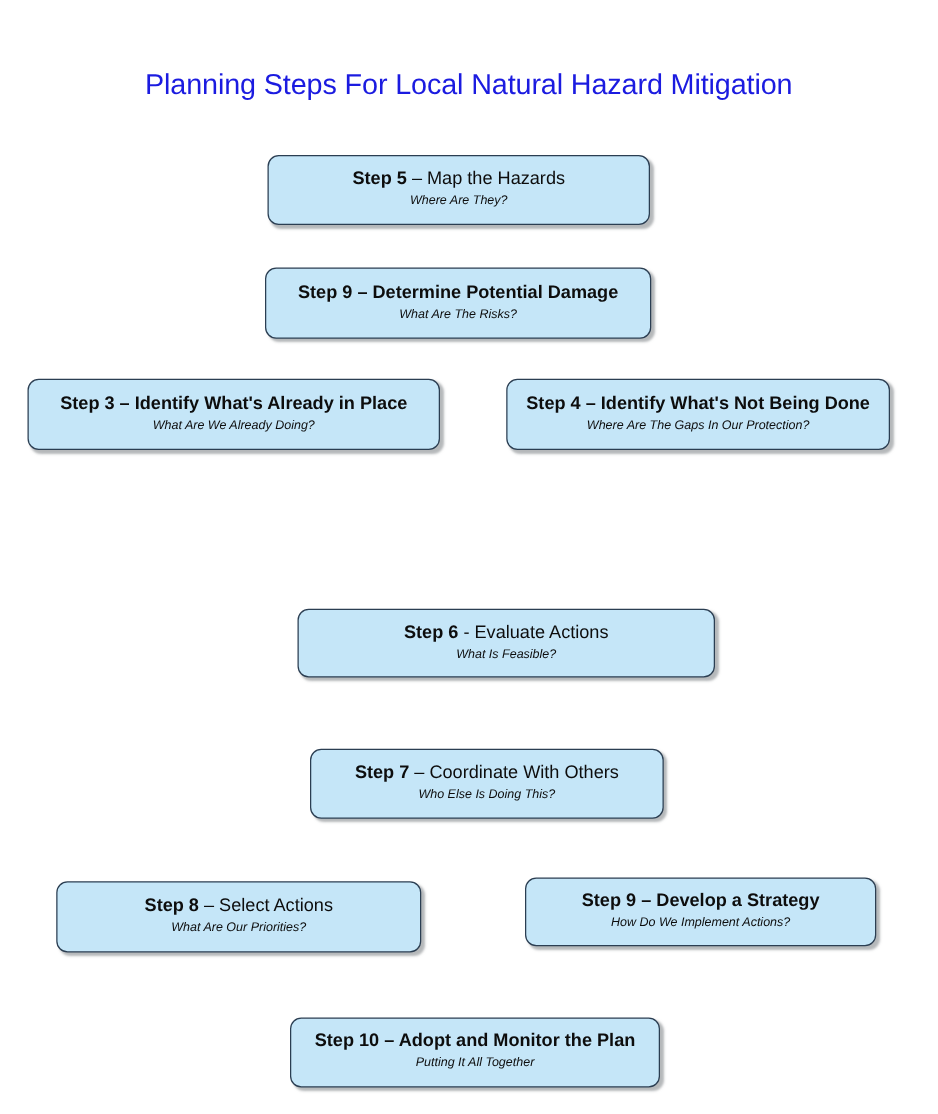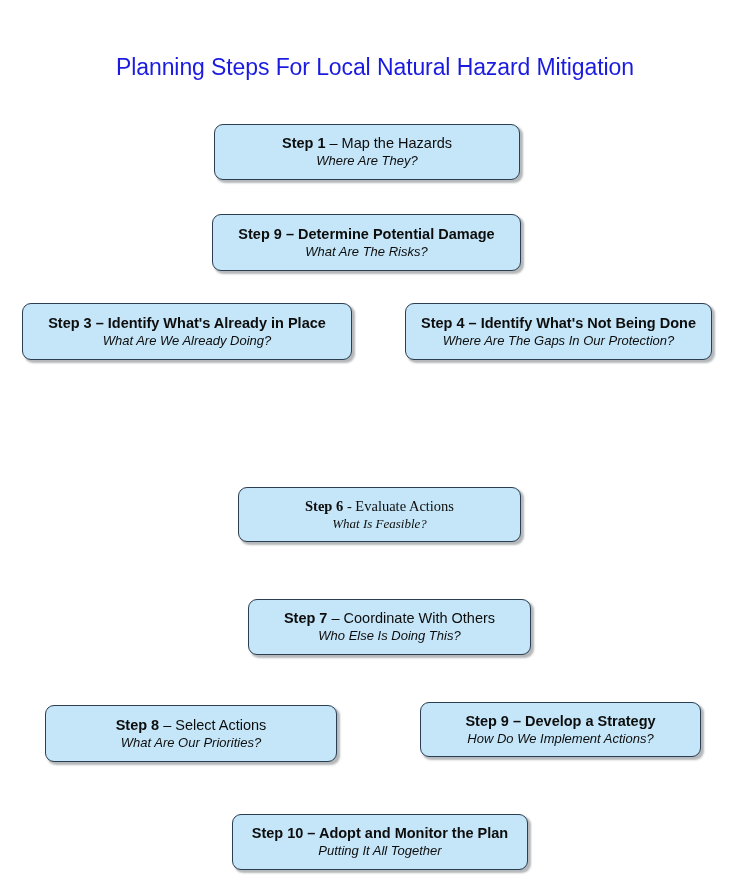--- a/index.html
+++ b/index.html
@@ -45,51 +45,51 @@
   }
   .step-line1 {
     font-size: 14.5px;
     line-height: 18px;
     white-space: nowrap;
   }
   .step-line1 .step-label {
     font-weight: bold;
   }
   .step-line2 {
-    font-size: 13px;
+    font-size: 10px;
     line-height: 18px;
     font-style: italic;
     white-space: nowrap;
   }
   .b2 .step-line1, .b2 .step-line1 .step-label { font-weight: bold; }
   .b3 .step-line1, .b3 .step-line1 .step-label { font-weight: bold; }
   .b4 .step-line1, .b4 .step-line1 .step-label { font-weight: bold; }
   .b9 .step-line1, .b9 .step-line1 .step-label { font-weight: bold; }
   .b10 .step-line1, .b10 .step-line1 .step-label { font-weight: bold; }
 
   .b1  { left: 214px; top: 124px; width: 306px; height: 56px; }
   .b2  { left: 212px; top: 214px; width: 309px; height: 57px; }
   .b3  { left: 22px;  top: 303px; width: 330px; height: 57px; }
   .b4  { left: 405px; top: 303px; width: 307px; height: 57px; }
   .b5  { left: 222px; top: 399px; width: 287px; height: 55px; }
-  .b6  { left: 238px; top: 487px; width: 283px; height: 55px; font-family: Liberation Serif, serif; }
+  .b6  { left: 238px; top: 487px; width: 334px; height: 55px; }
   .b7  { left: 248px; top: 599px; width: 283px; height: 56px; }
   .b8  { left: 45px;  top: 705px; width: 292px; height: 57px; }
   .b9  { left: 420px; top: 702px; width: 281px; height: 55px; }
   .b10 { left: 232px; top: 814px; width: 296px; height: 56px; }
 </style>
 </head>
 <body>
 
 <div id="page">
 
   <div id="diagram-title">Planning Steps For Local Natural Hazard Mitigation</div>
 
   <div class="step-box b1">
-    <div class="step-line1"><span class="step-label">Step 1</span><span> – </span><span>Map the Hazards</span></div>
+    <div class="step-line1"><span class="step-label">Step 5</span><span> – </span><span>Map the Hazards</span></div>
     <div class="step-line2">Where Are They?</div>
   </div>
 
   <div class="step-box b2">
     <div class="step-line1"><span class="step-label">Step 9</span><span> – </span><span>Determine Potential Damage</span></div>
     <div class="step-line2">What Are The Risks?</div>
   </div>
 
   <div class="step-box b3">
     <div class="step-line1"><span class="step-label">Step 3</span><span> – </span><span>Identify What's Already in Place</span></div>

